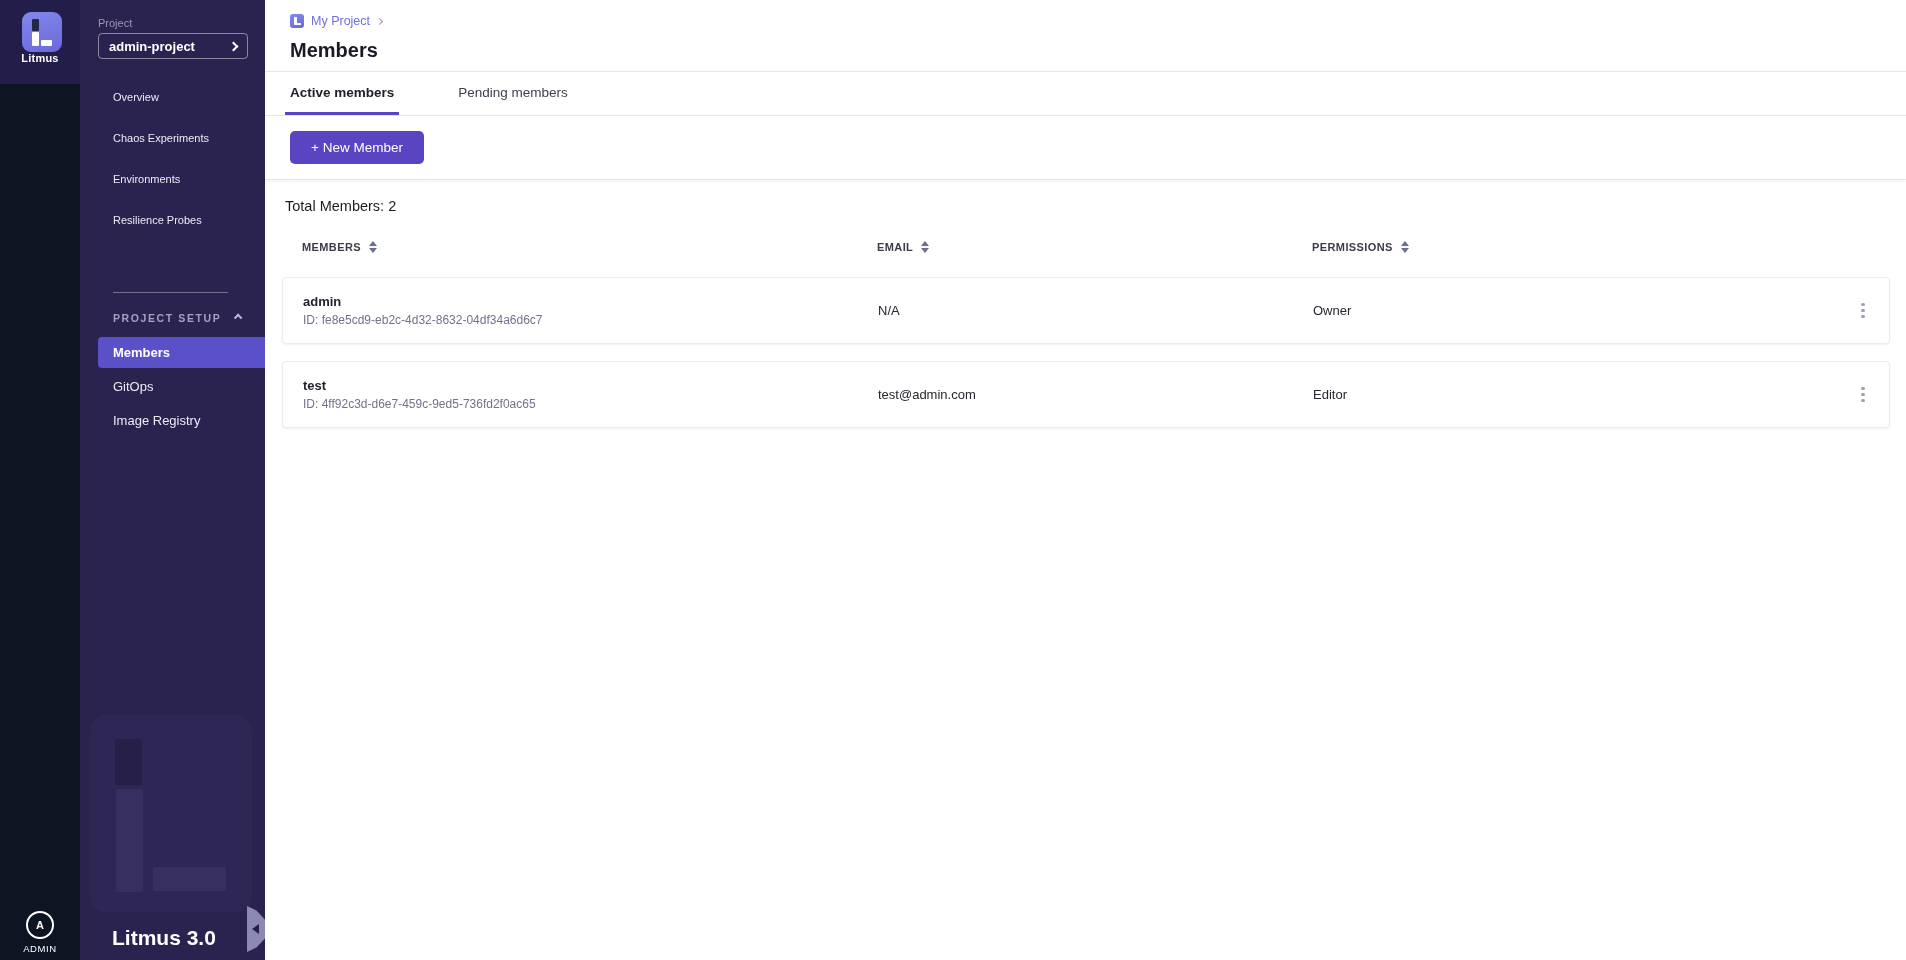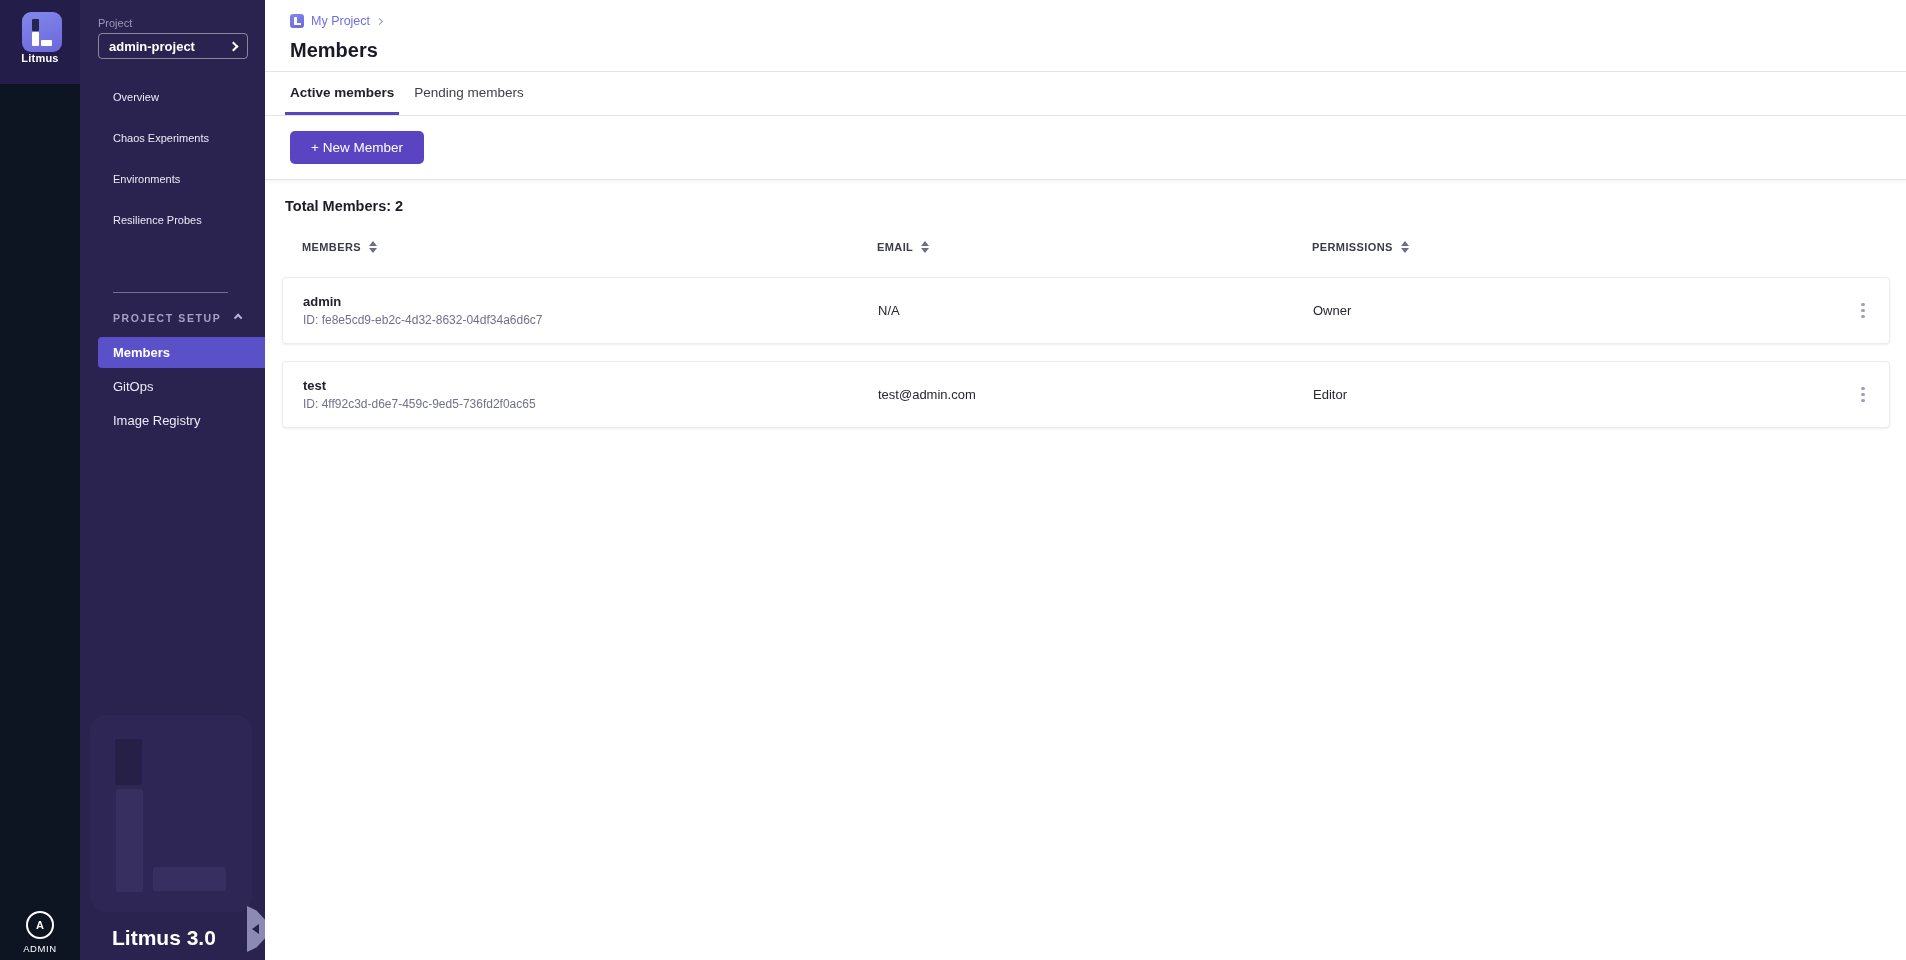--- a/index.html
+++ b/index.html
@@ -70,32 +70,32 @@
   .breadcrumb{display:flex;align-items:center;gap:7px;height:16px;}
   .crumb-logo{position:relative;width:14px;height:14px;border-radius:3px;
     background:linear-gradient(160deg,#8287ec 0%,#6b68da 100%);}
   .crumb-logo .vbar{position:absolute;left:4px;top:3px;width:2.5px;height:8px;background:#fff;border-radius:.5px;}
   .crumb-logo .hbar{position:absolute;left:7px;top:8.5px;width:3.5px;height:2.5px;background:#fff;border-radius:.5px;}
   .crumb-link{font-size:12.5px;color:var(--link);cursor:pointer;}
   .crumb-chev{display:inline-block;width:5px;height:5px;border-style:solid;border-color:#9a9bb2;
     border-width:1.5px 1.5px 0 0;transform:rotate(45deg);}
   .page-title{margin-top:10px;font-size:20px;font-weight:700;color:#1a1a27;}
 
-  .tabs{height:44px;border-bottom:1px solid var(--border);display:flex;align-items:stretch;padding-left:20px;}
+  .tabs{height:44px;border-bottom:1px solid var(--border);display:flex;align-items:stretch;padding-left:20px;gap:44px;}
   .tab{display:flex;align-items:center;padding:0 5px;margin-right:10px;font-size:13.5px;color:#3e3f4c;
     cursor:pointer;border-bottom:3px solid transparent;}
   .tab.active{font-weight:700;color:#21212c;border-bottom-color:var(--accent);}
 
   .toolbar{height:64px;border-bottom:1px solid var(--border);box-shadow:0 2px 3px rgba(40,41,61,.05);
     display:flex;align-items:center;padding-left:25px;}
   .btn-primary{height:33px;padding:0 21px;background:var(--accent);color:#fff;border:none;border-radius:5px;
     font-size:13.5px;font-weight:500;cursor:pointer;font-family:inherit;}
 
   .content{padding:18px 16px 0 17px;}
-  .total{font-size:14.5px;font-weight:700;color:#1c1d24;margin-left:3px;}
+  .total{font-size:14.5px;font-weight:400;color:#1c1d24;margin-left:3px;}
   .grid-row{display:grid;grid-template-columns:575px 435px 1fr 46px;align-items:center;padding-left:20px;}
   .thead{margin-top:20px;height:26px;}
   .th{display:flex;align-items:center;gap:8px;font-size:11px;font-weight:700;letter-spacing:.4px;color:#3b3c49;}
   .sort{display:flex;flex-direction:column;gap:2.5px;cursor:pointer;}
   .sort .t-up{width:0;height:0;border-left:4px solid transparent;border-right:4px solid transparent;
     border-bottom:5px solid #6b6d8f;}
   .sort .t-down{width:0;height:0;border-left:4px solid transparent;border-right:4px solid transparent;
     border-top:5px solid #6b6d8f;}
   .row-card{margin-top:17px;height:67px;background:#fff;border:1px solid #ececf2;border-radius:4px;
     box-shadow:0 1px 2px rgba(40,41,61,.08);}

